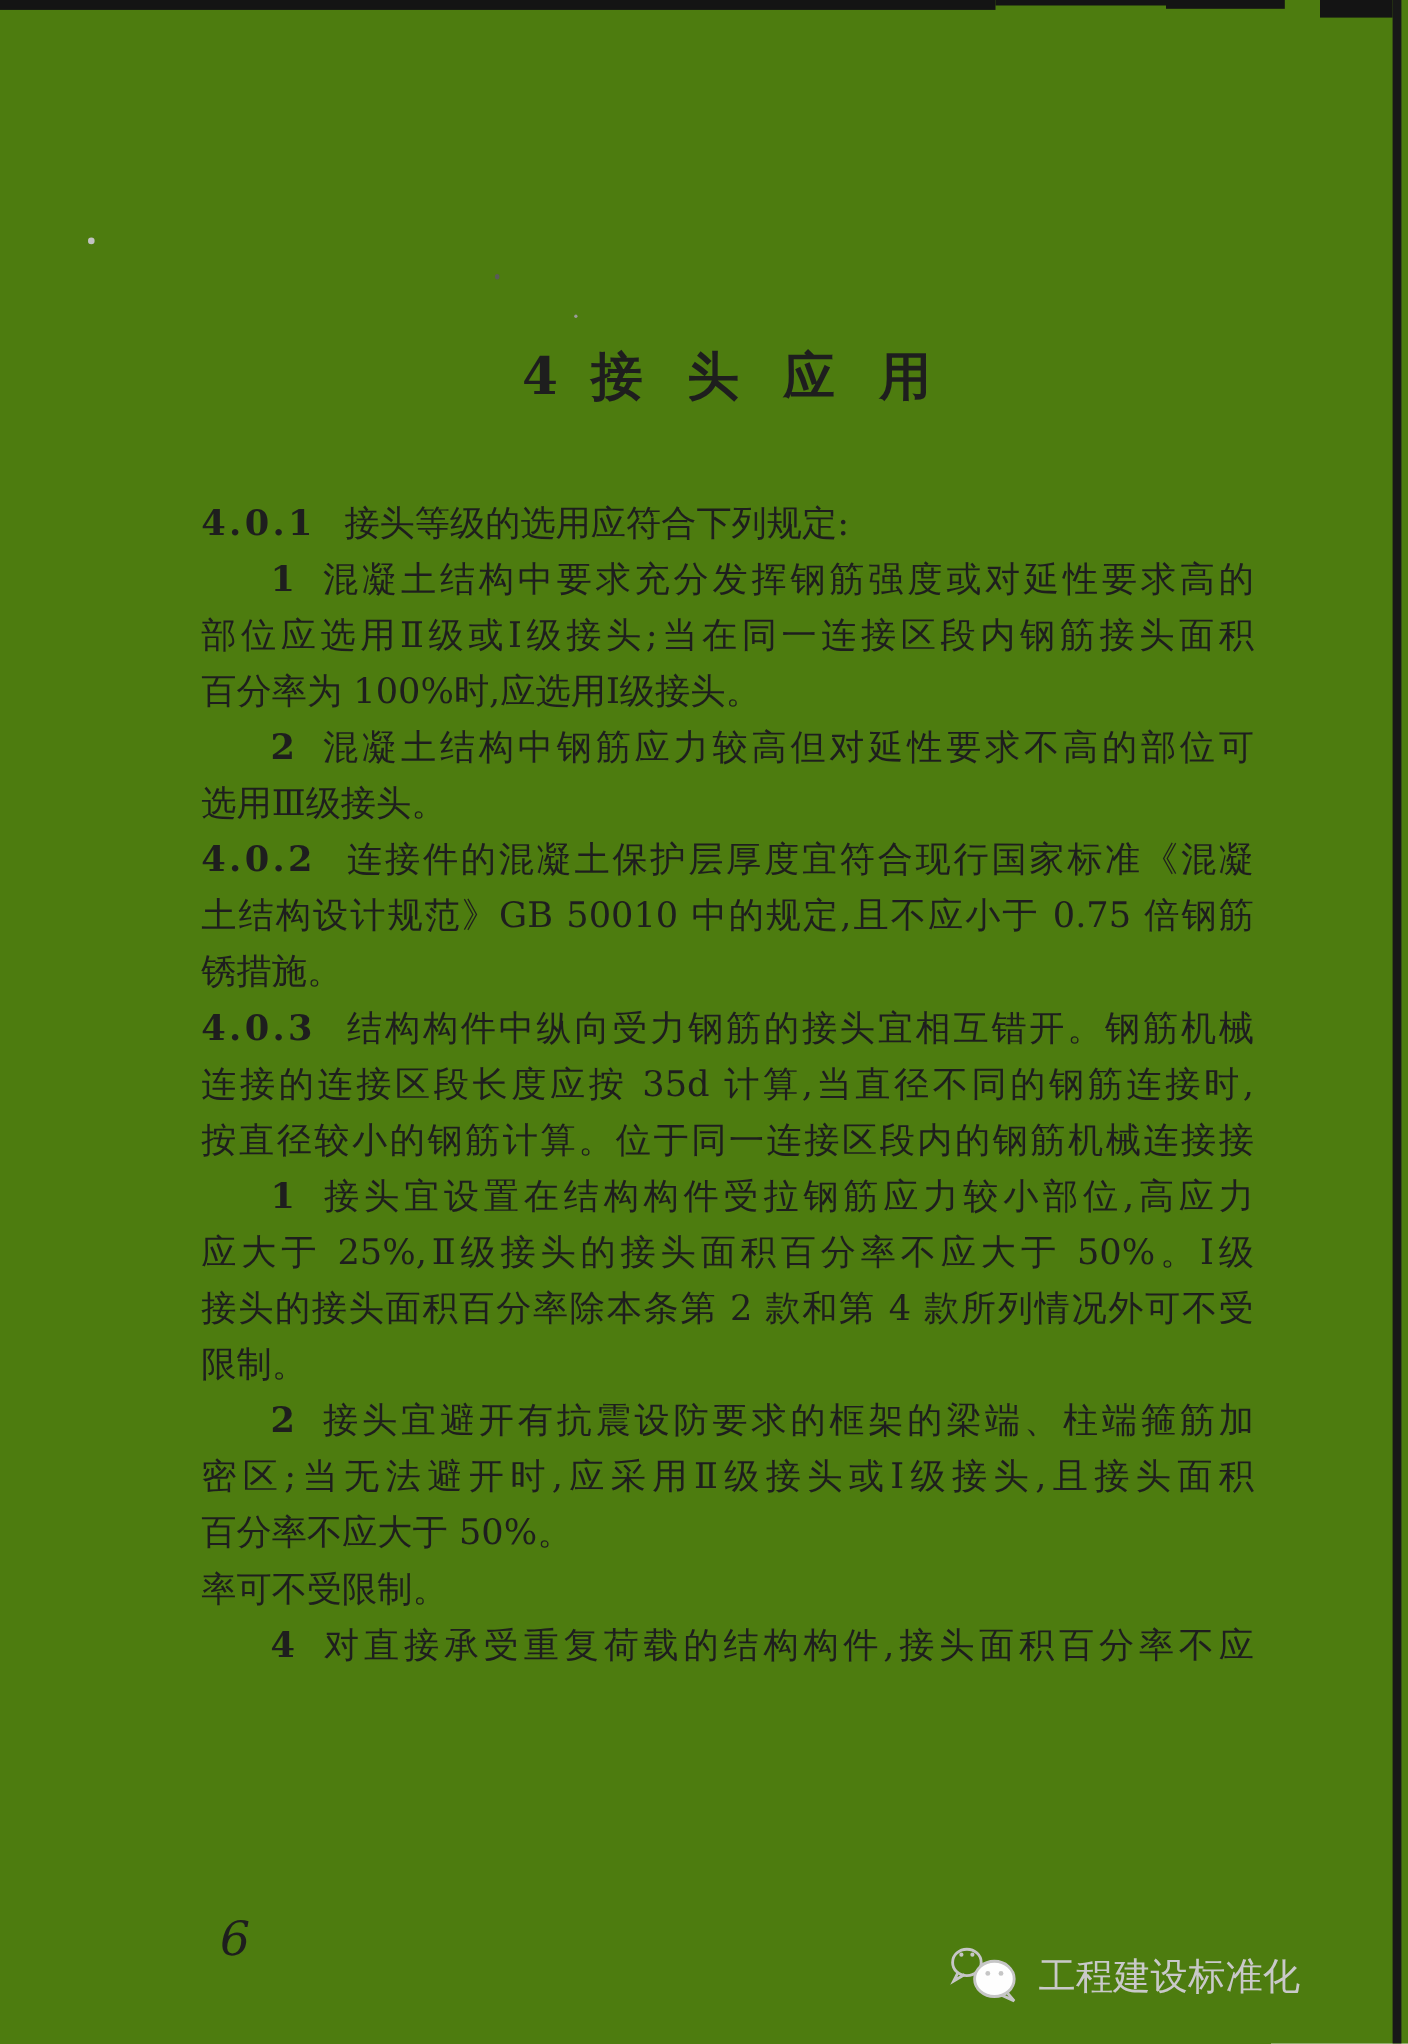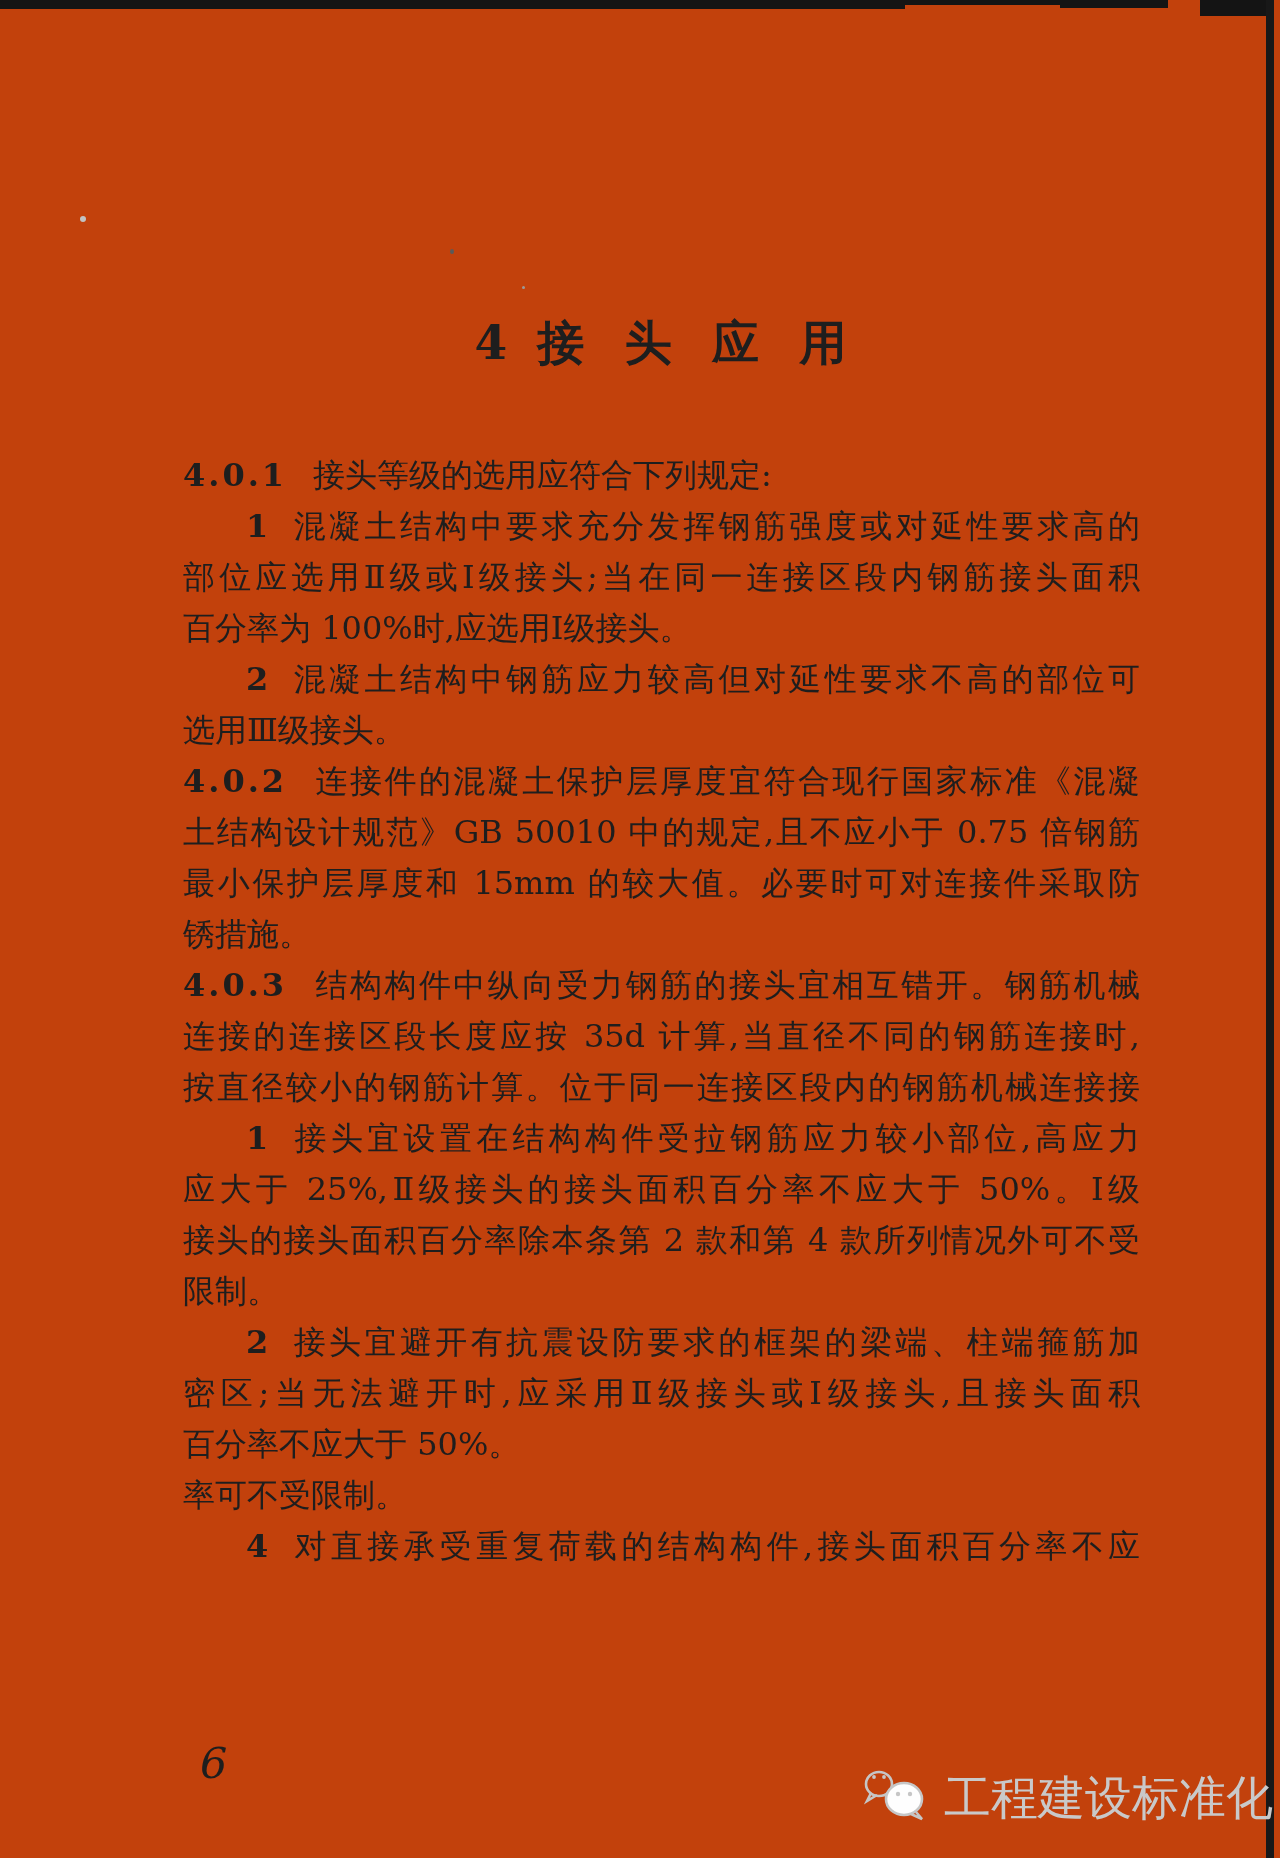--- a/index.html
+++ b/index.html
@@ -1,19 +1,19 @@
 <!DOCTYPE html>
 <html><head>
 <meta charset="utf-8">
 <style>
   html,body{margin:0;padding:0;background:#ffffff;}
   .page{
     position:relative;
     width:1280px;height:1858px;
-    background:#c2410c;
+    background:#4d7c0f;
     overflow:hidden;
     font-family:"DejaVu Serif","Liberation Serif",serif;
     color:#1e1e1e;
   }
 
   
   .artifact{position:absolute;background:#141414;}
   .bar-a{left:0;top:0;width:905px;height:9px;}
   .bar-b{left:905px;top:0;width:160px;height:5px;}
   .bar-c{left:1060px;top:0;width:108px;height:8px;}
@@ -52,21 +52,21 @@
   
   .page-number{
     position:absolute;left:200px;top:1742px;
     font-size:43px;font-style:italic;line-height:1;
   }
   .watermark{
     position:absolute;left:862px;top:1766px;
     display:flex;align-items:center;
   }
   .watermark .wm-text{
-    font-size:47px;line-height:1;letter-spacing:0px;
+    font-size:34px;line-height:1;letter-spacing:0px;
     color:#c9c9c9;white-space:nowrap;margin-left:6px;
   }
 </style>
 </head>
 <body>
 
 <div class="page">
 
   <div class="artifact bar-a"></div>
   <div class="artifact bar-b"></div>
@@ -83,21 +83,20 @@
 
   <div class="doc-body">
       <div class="line clause short"><b class="num">4.0.1</b><span>接头等级的选用应符合下列规定:</span></div>
       <div class="line item"><b class="num">1</b><span>混凝土结构中要求充分发挥钢筋强度或对延性要求高的</span></div>
       <div class="line cont"><span>部位应选用Ⅱ级或Ⅰ级接头;当在同一连接区段内钢筋接头面积</span></div>
       <div class="line cont short"><span>百分率为 100%时,应选用Ⅰ级接头。</span></div>
       <div class="line item"><b class="num">2</b><span>混凝土结构中钢筋应力较高但对延性要求不高的部位可</span></div>
       <div class="line cont short"><span>选用Ⅲ级接头。</span></div>
       <div class="line clause"><b class="num">4.0.2</b><span>连接件的混凝土保护层厚度宜符合现行国家标准《混凝</span></div>
       <div class="line cont"><span>土结构设计规范》GB 50010 中的规定,且不应小于 0.75 倍钢筋</span></div>
-      <div class="line cont"><span>最小保护层厚度和 15mm 的较大值。必要时可对连接件采取防</span></div>
       <div class="line cont short"><span>锈措施。</span></div>
       <div class="line clause"><b class="num">4.0.3</b><span>结构构件中纵向受力钢筋的接头宜相互错开。钢筋机械</span></div>
       <div class="line cont"><span>连接的连接区段长度应按 35d 计算,当直径不同的钢筋连接时,</span></div>
       <div class="line cont"><span>按直径较小的钢筋计算。位于同一连接区段内的钢筋机械连接接</span></div>
       <div class="line item"><b class="num">1</b><span>接头宜设置在结构构件受拉钢筋应力较小部位,高应力</span></div>
       <div class="line cont"><span>应大于 25%,Ⅱ级接头的接头面积百分率不应大于 50%。Ⅰ级</span></div>
       <div class="line cont"><span>接头的接头面积百分率除本条第 2 款和第 4 款所列情况外可不受</span></div>
       <div class="line cont short"><span>限制。</span></div>
       <div class="line item"><b class="num">2</b><span>接头宜避开有抗震设防要求的框架的梁端、柱端箍筋加</span></div>
       <div class="line cont"><span>密区;当无法避开时,应采用Ⅱ级接头或Ⅰ级接头,且接头面积</span></div>

